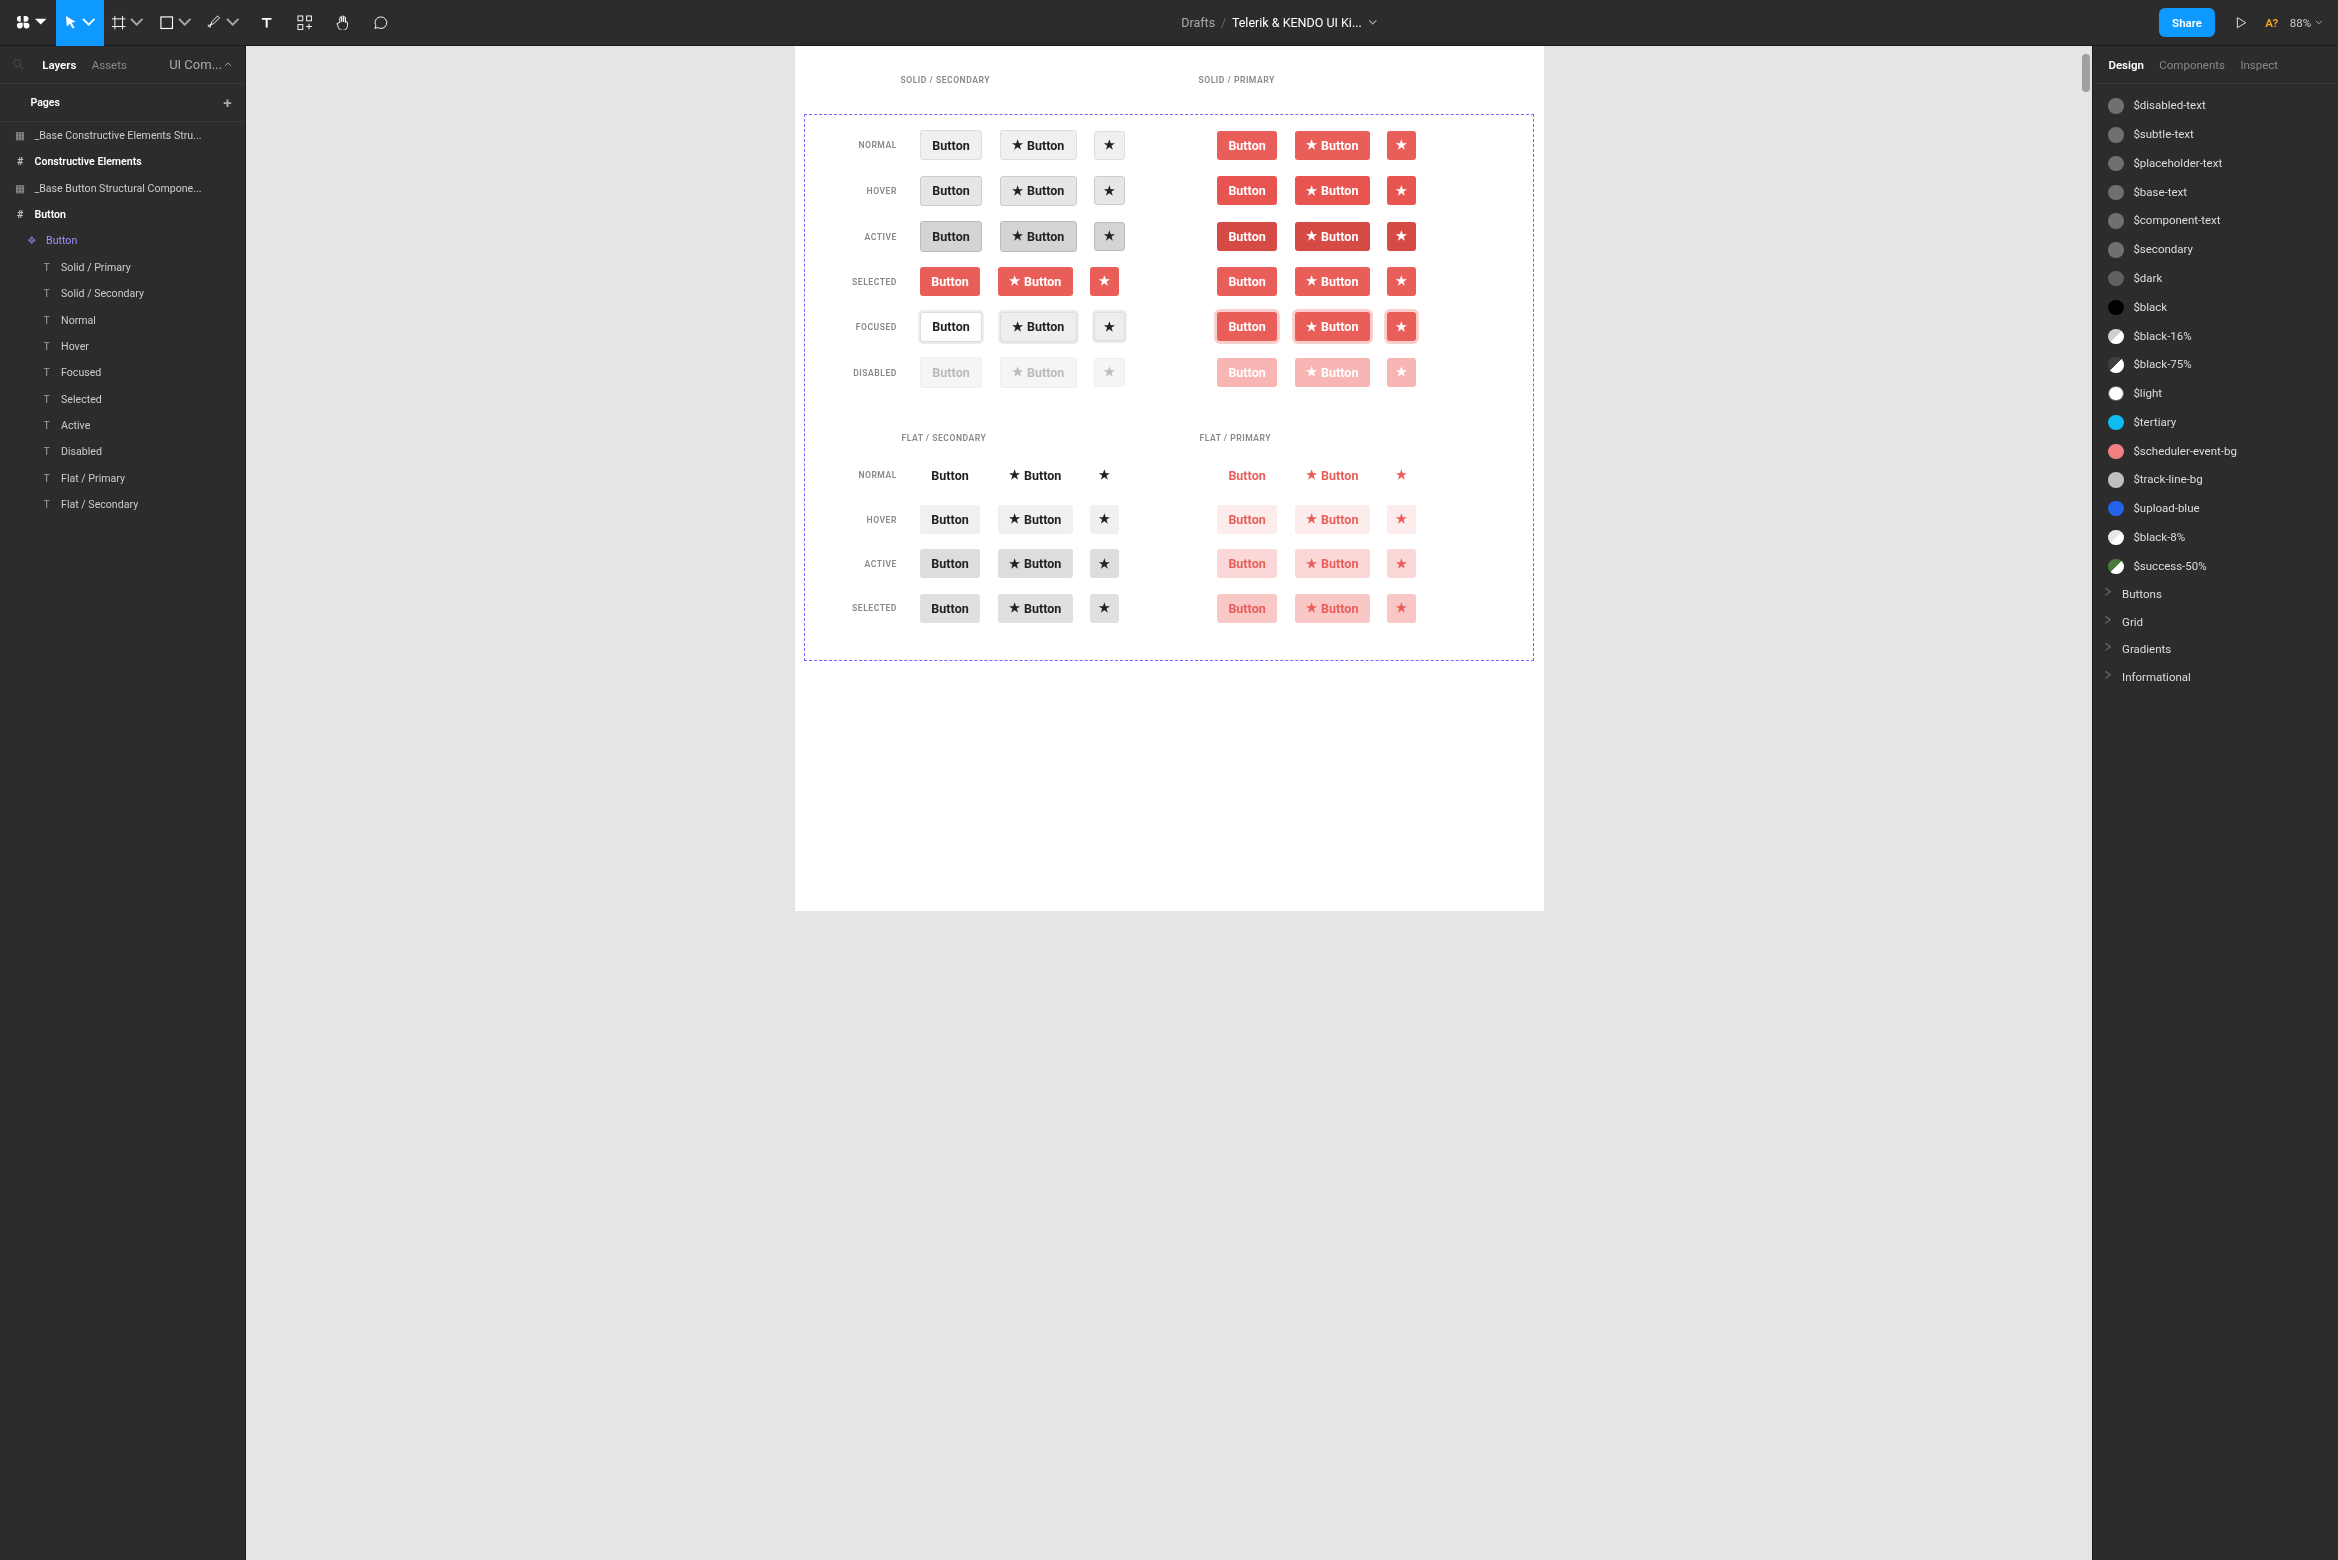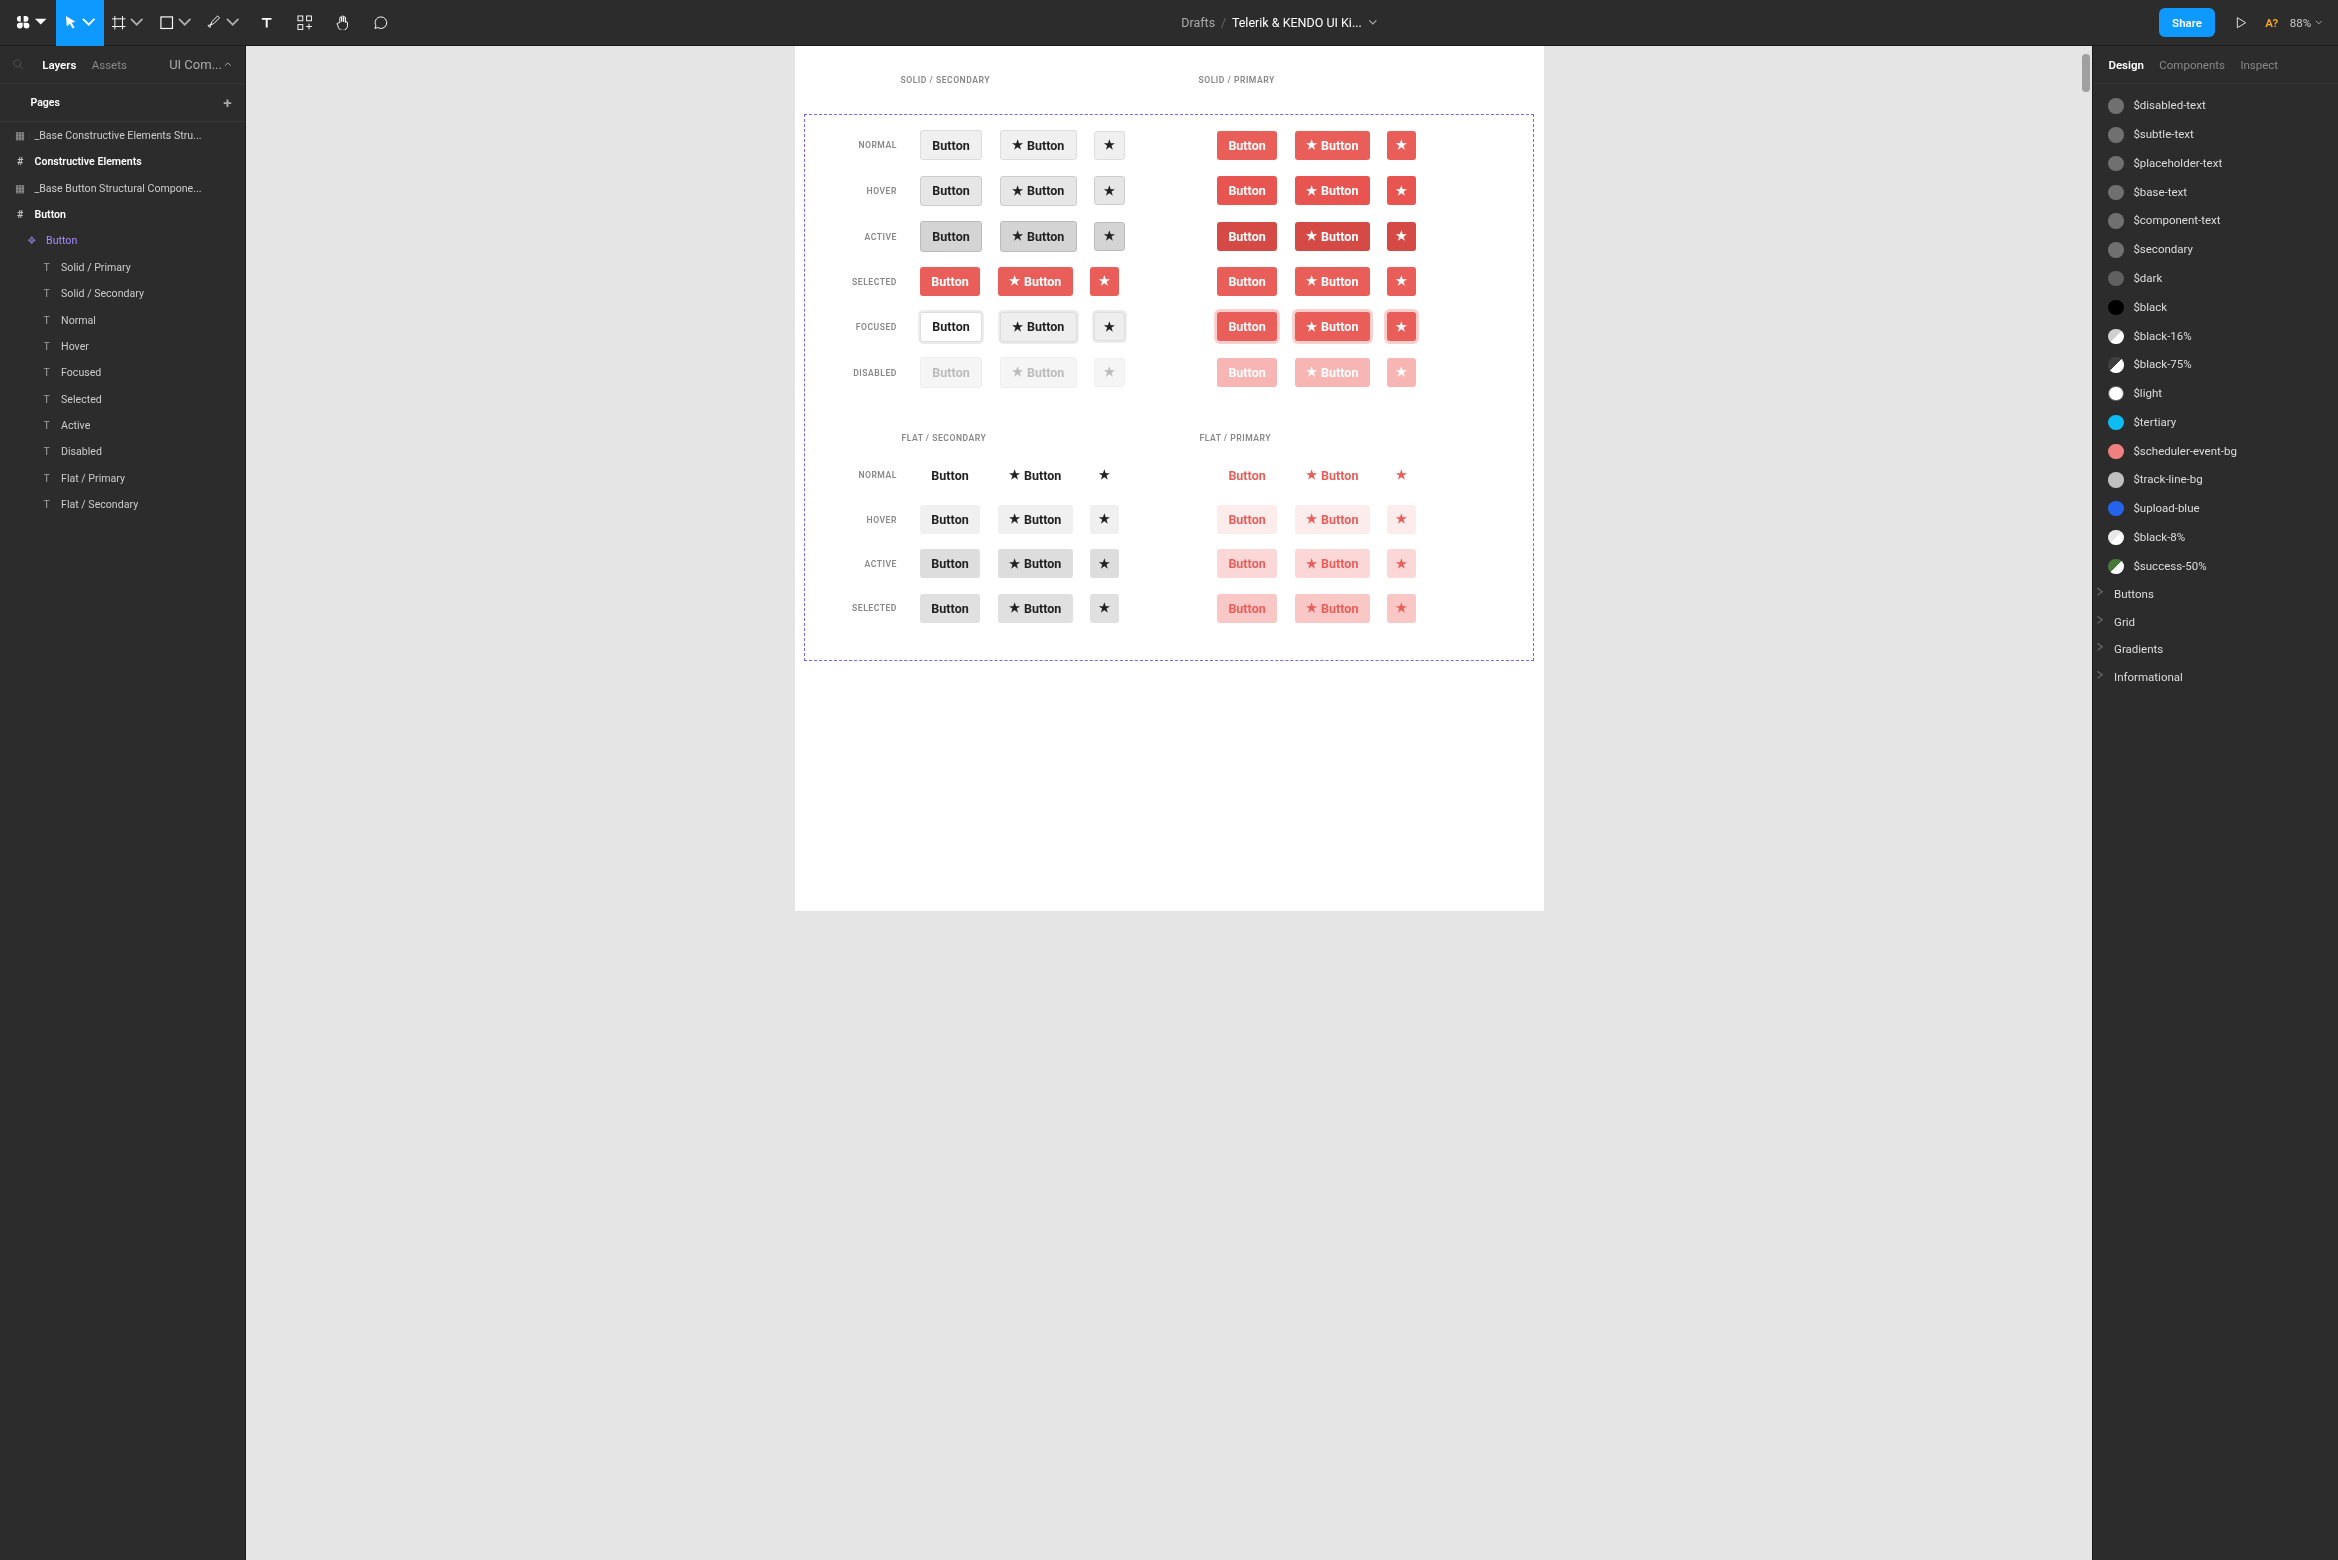--- a/index.html
+++ b/index.html
@@ -88,21 +88,21 @@
 
 
 .right-panel { width: 246px; background: #2c2c2c; border-left: 1px solid #1a1a1a; display: flex; flex-direction: column; }
 .right-tabs { display: flex; gap: 15.4px; padding: 0 15.4px; height: 38px; align-items: center; font-size: 11.5px; border-bottom: 1px solid #383838; }
 .right-tabs .rtab { color: #888; cursor: pointer; }
 .right-tabs .rtab.active { color: #fff; font-weight: 600; }
 .style-list { flex: 1; overflow-y: auto; padding: 7.7px 0; }
 .style-item { display: flex; align-items: flex-start; gap: 9.6px; padding: 6.7px 15.4px; font-size: 11.5px; color: #ddd; cursor: pointer; }
 .swatch { width: 15.4px; height: 15.4px; border-radius: 50%; flex-shrink: 0; }
 .style-item.group .chev-r { width: 9.6px; opacity: 0.5; margin-left: 1.9px; }
-.style-item.group { padding-left: 0; }
+.style-item.group { padding-left: 8px; }
 
 svg { fill: currentColor; }
 </style>
 </head>
 <body>
 
 <div class="toolbar">
   <div class="toolbar-left">
     <div class="tool-btn with-chevron">
       <svg viewBox="0 0 16 16">

